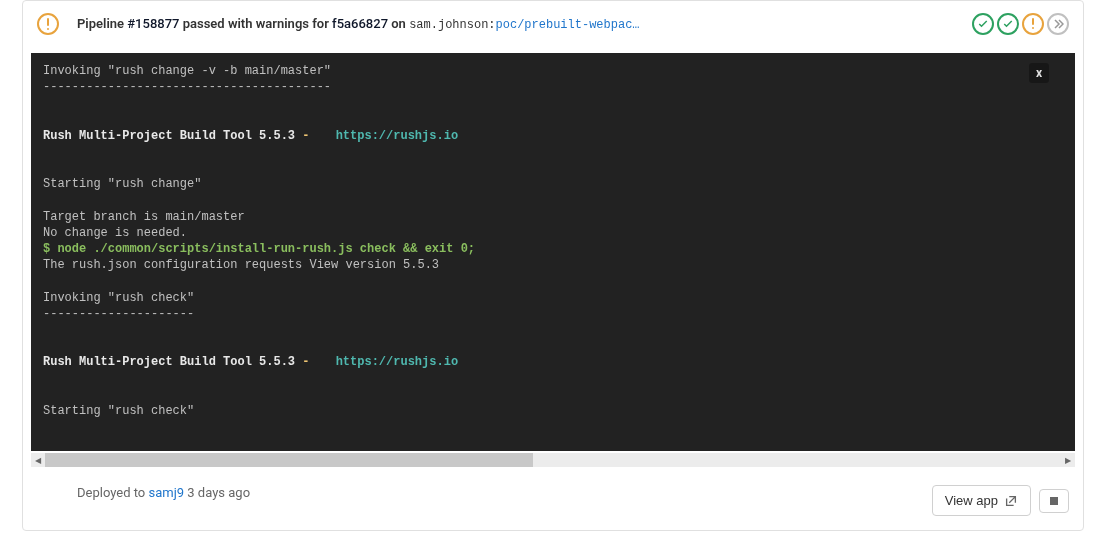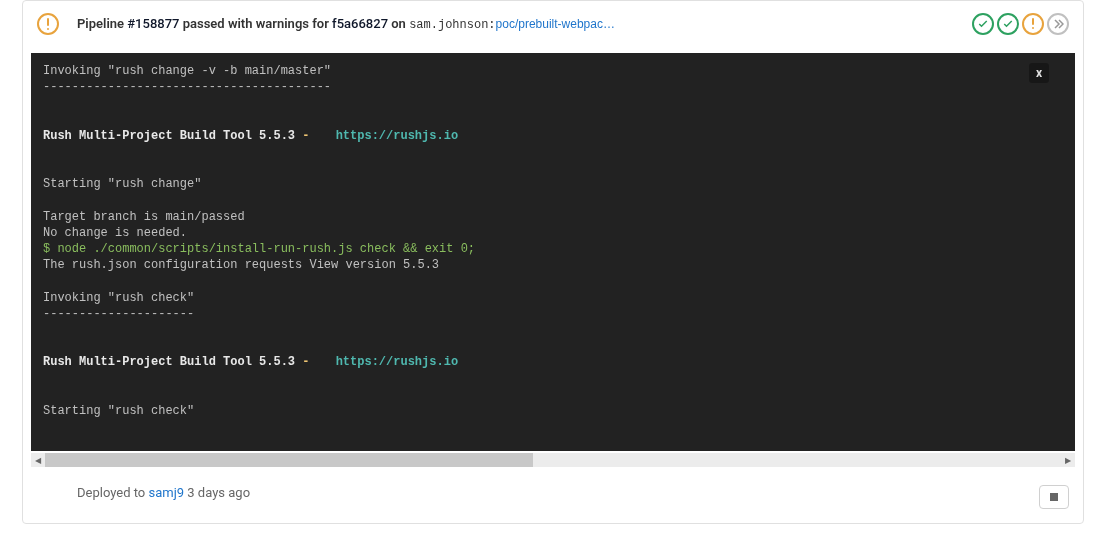--- a/index.html
+++ b/index.html
@@ -46,21 +46,21 @@
       font-weight: 600;
       flex: 1;
     }
     .pipeline-text a {
       color: #0f172a;
       text-decoration: none;
       font-weight: 500;
     }
     .pipeline-text .branch {
       color: #1f75cb;
-      font-family: Liberation Sans, sans-serif;
+      font-family: Liberation Mono, monospace;
       font-size: 12px;
       font-weight: 400;
     }
     .pipeline-text .user {
       font-family: "SFMono-Regular", Consolas, "Liberation Mono", Menlo, monospace;
       font-size: 12px;
       font-weight: 400;
       color: #333;
     }
     .pipeline-text .sep {
@@ -121,21 +121,21 @@
       color: #4fb8af;
       font-weight: 600;
       margin-left: 19px;
     }
     .terminal .sep-dash {
       color: #f0c674;
       font-weight: 600;
     }
     .terminal .green-cmd {
       color: #8abe5e;
-      font-weight: 400;
+      font-weight: 700;
     }
     .close-btn {
       position: absolute;
       top: 10px;
       right: 26px;
       width: 20px;
       height: 20px;
       background: rgba(0,0,0,0.3);
       border-radius: 3px;
       color: #e0e0e0;
@@ -282,21 +282,21 @@
   <div class="terminal-wrapper">
     <div class="terminal"><span>Invoking "rush change -v -b main/master"</span>
 <span>----------------------------------------</span>
 <span></span>
 <span></span>
 <span class="bold-white">Rush Multi-Project Build Tool 5.5.3</span><span class="sep-dash"> - </span><span class="cyan-link">https://rushjs.io</span>
 <span></span>
 <span></span>
 <span>Starting "rush change"</span>
 <span></span>
-<span>Target branch is main/passed</span>
+<span>Target branch is main/master</span>
 <span>No change is needed.</span>
 <span class="green-cmd">$ node ./common/scripts/install-run-rush.js check &amp;&amp; exit 0;</span>
 <span>The rush.json configuration requests View version 5.5.3</span>
 <span></span>
 <span>Invoking "rush check"</span>
 <span>---------------------</span>
 <span></span>
 <span></span>
 <span class="bold-white">Rush Multi-Project Build Tool 5.5.3</span><span class="sep-dash"> - </span><span class="cyan-link">https://rushjs.io</span>
 <span></span>
@@ -316,19 +316,25 @@
     <div class="arrow">▶</div>
   </div>
 
   <div class="footer-bar">
     <div class="footer-left">
       <span>Deployed to</span>
       <a href="#">samj9</a>
       <span>3 days ago</span>
     </div>
     <div class="footer-right">
+      <button class="view-app-btn">
+        <span>View app</span>
+        <svg width="14" height="14" viewBox="0 0 16 16">
+            <path d="M6 3h7v7M13 3L6 10M11 13H3V5" stroke="#666" stroke-width="1.5" fill="none"></path>
+          </svg>
+      </button>
       <button class="stop-btn">
         <div class="stop-square"></div>
       </button>
     </div>
   </div>
 
 </div>
 
 </body></html>

